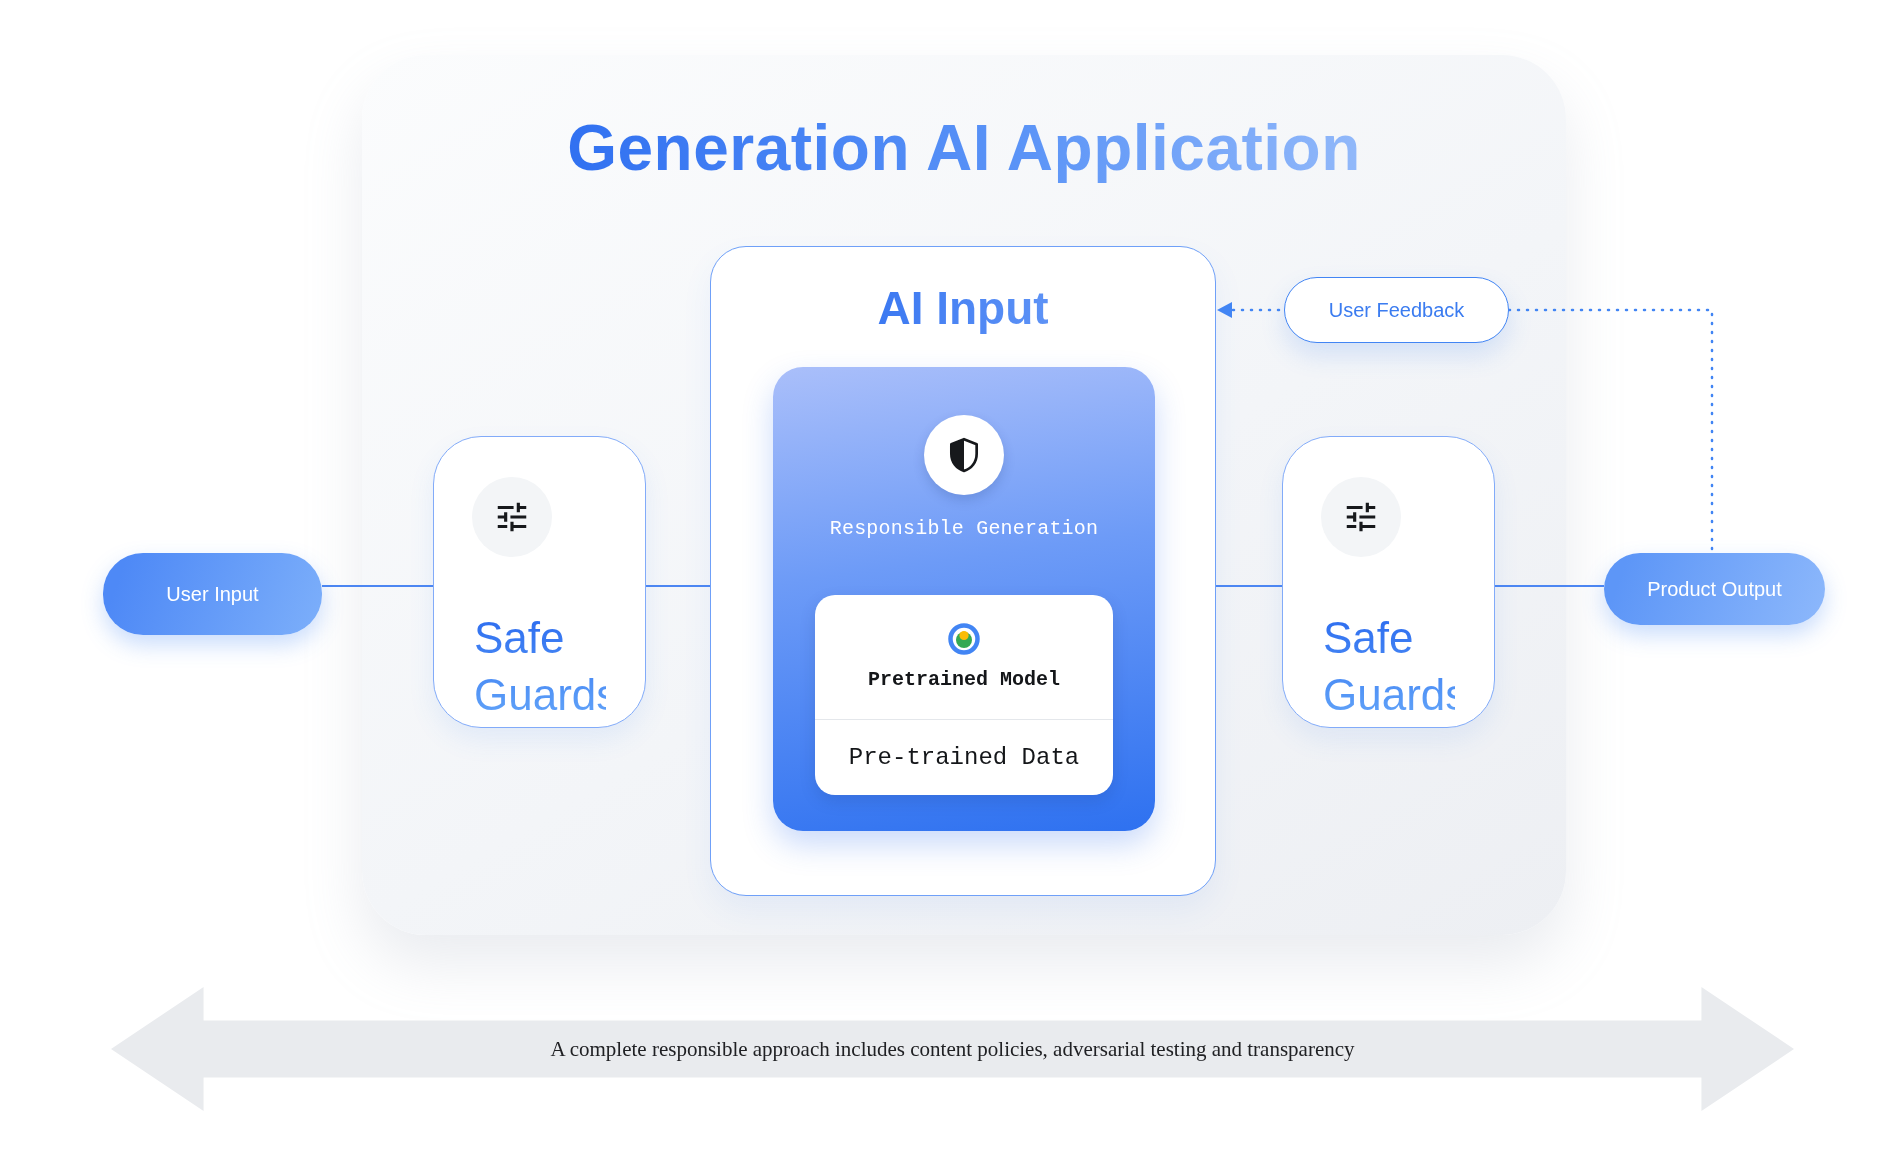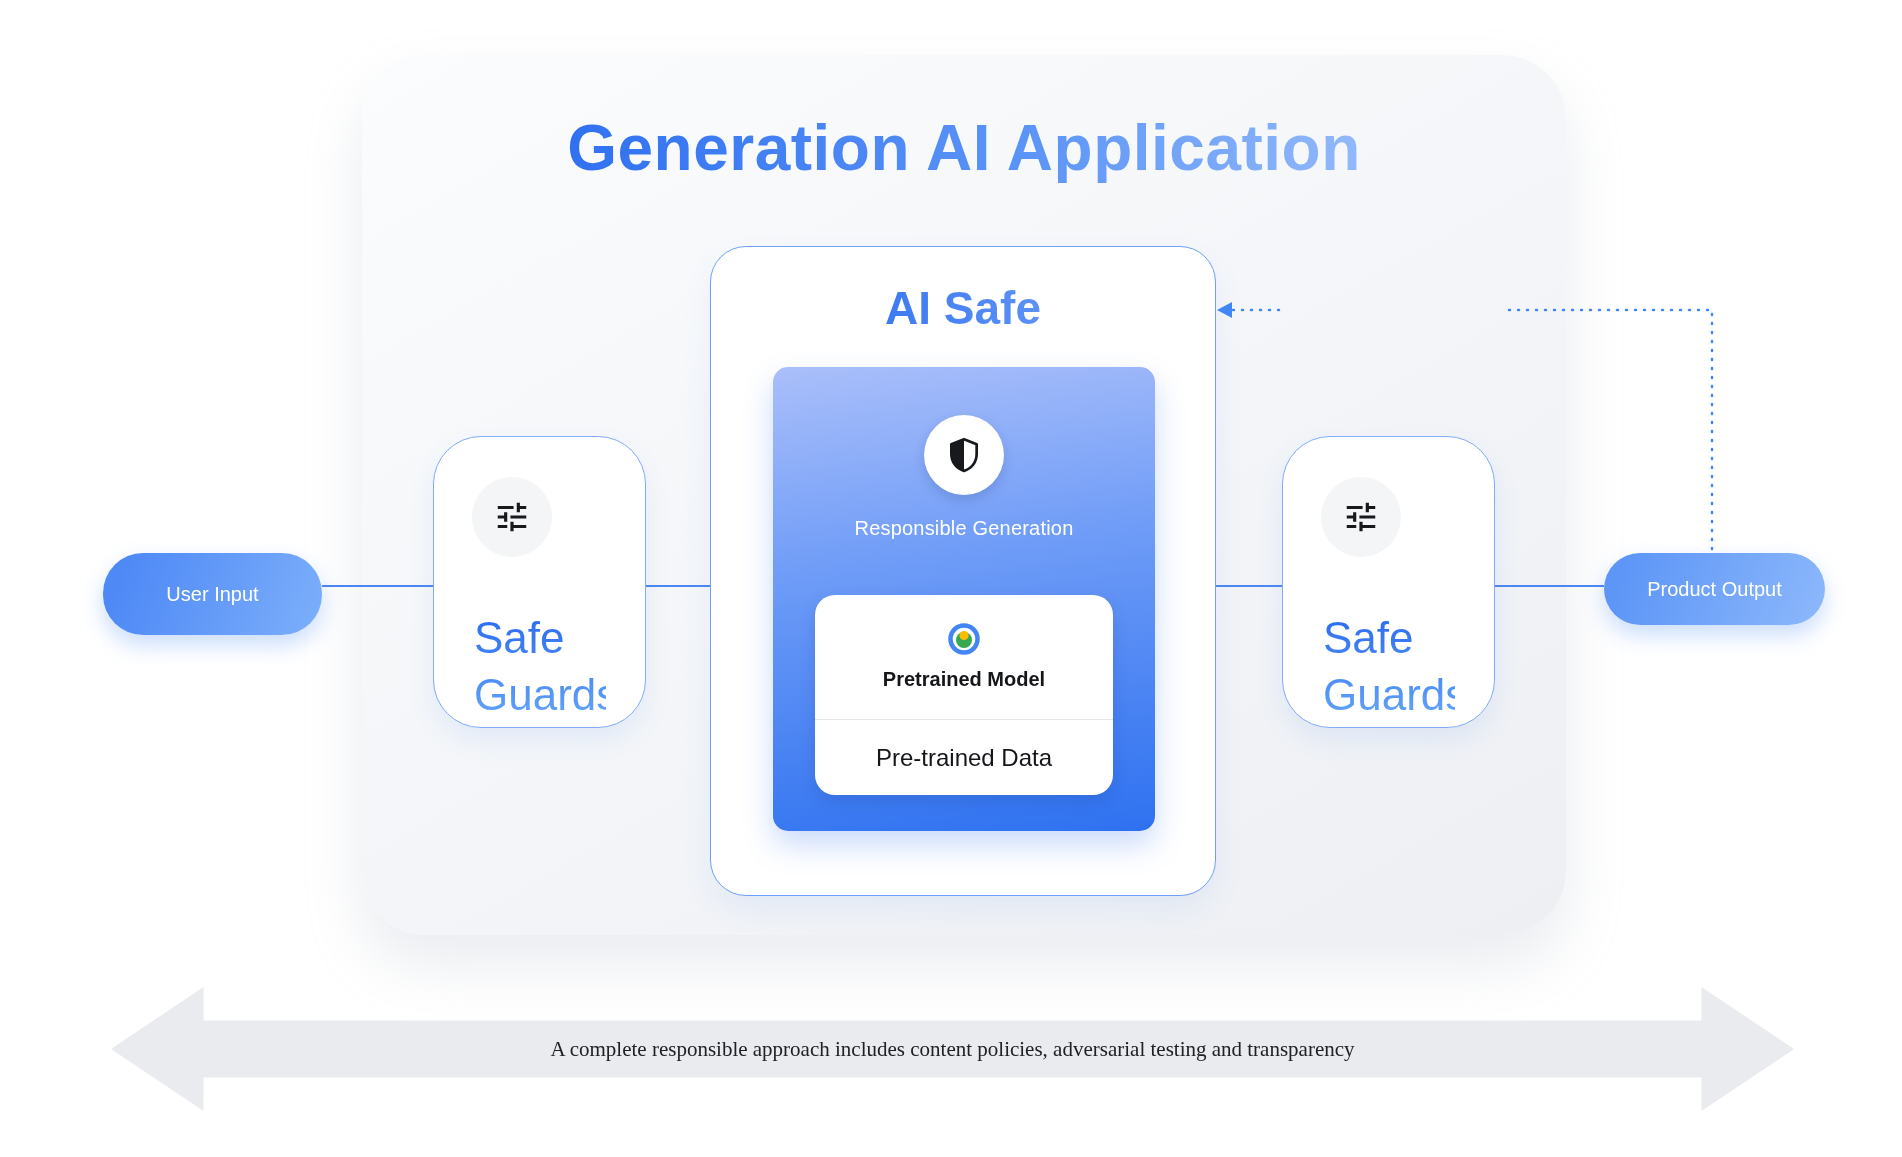--- a/index.html
+++ b/index.html
@@ -33,23 +33,24 @@
     box-shadow:0 14px 30px rgba(66,133,244,0.08);
   }
   .ai-model-title {
     position:absolute; top:34px; left:0; width:100%; text-align:center;
     font-size:46px; font-weight:600;
     background:linear-gradient(90deg,#2f6ff0 20%,#6fa0f8 85%);
     -webkit-background-clip:text; background-clip:text; color:transparent;
   }
   .blue-card {
     position:absolute; left:62px; top:120px; width:382px; height:464px;
-    border-radius:15px;
+    border-radius:30px;
     background:linear-gradient(172deg,#aabffa 0%,#6d9bf7 42%,#2e71f0 100%);
     box-shadow:0 14px 30px rgba(46,113,240,0.25);
+    font-family:Liberation Mono, monospace;
   }
   .shield-circle {
     position:absolute; left:50%; transform:translateX(-50%); top:48px;
     width:80px; height:80px; border-radius:50%; background:#ffffff;
     display:flex; align-items:center; justify-content:center;
     box-shadow:0 5px 12px rgba(20,50,110,0.18);
   }
   .resp-label {
     position:absolute; top:150px; left:0; width:100%; text-align:center;
     color:#ffffff; font-size:20px; font-weight:500; letter-spacing:0.2px;
@@ -121,21 +122,21 @@
 </head>
 <body>
 
 <div class="canvas">
 
   <div class="app-container">
 
     <div class="main-title">Generation AI Application</div>
 
     <div class="ai-model-box">
-      <div class="ai-model-title">AI Safe</div>
+      <div class="ai-model-title">AI Input</div>
 
       <div class="blue-card">
         <div class="shield-circle">
           <svg viewBox="0 0 24 24" width="38" height="38">
             <defs>
                 <clipPath id="shieldHalf">
                   <rect x="0" y="0" width="12" height="24"></rect>
                 </clipPath>
               </defs>
             <path d="M12 2 L20 5.2 V11.2 C20 16.6 16.6 20.8 12 22 C7.4 20.8 4 16.6 4 11.2 V5.2 Z" fill="#ffffff" stroke="#17191c" stroke-width="1.7" stroke-linejoin="round"></path>
@@ -186,18 +187,19 @@
     <line x1="1495" y1="586" x2="1604" y2="586" stroke="#4c86f2" stroke-width="2"></line>
 
     <line x1="1233" y1="310" x2="1284" y2="310" stroke="#4285f4" stroke-width="2.5" stroke-linecap="round" stroke-dasharray="1 8"></line>
     <polygon points="1217,310 1232,302 1232,318" fill="#4285f4"></polygon>
 
     <path d="M1509 310 H1712 V549" fill="none" stroke="#4285f4" stroke-width="2.5" stroke-linecap="round" stroke-dasharray="1 8"></path>
   </svg>
 
   <div class="pill user-input">User Input</div>
   <div class="pill product-output">Product Output</div>
+  <div class="pill user-feedback">User Feedback</div>
 
   <div class="banner">
     <div class="banner-text">A complete responsible approach includes content policies, adversarial testing and transparency</div>
   </div>
 
 </div>
 
 </body></html>

